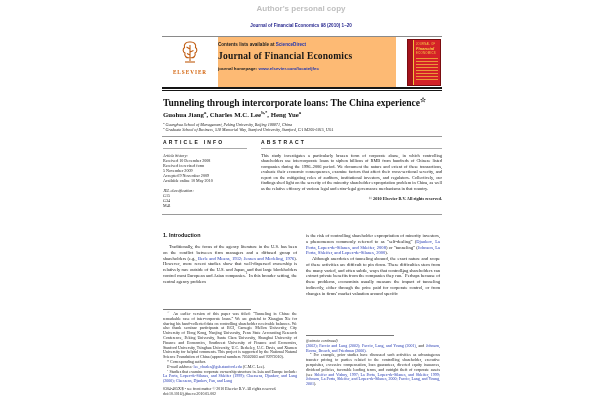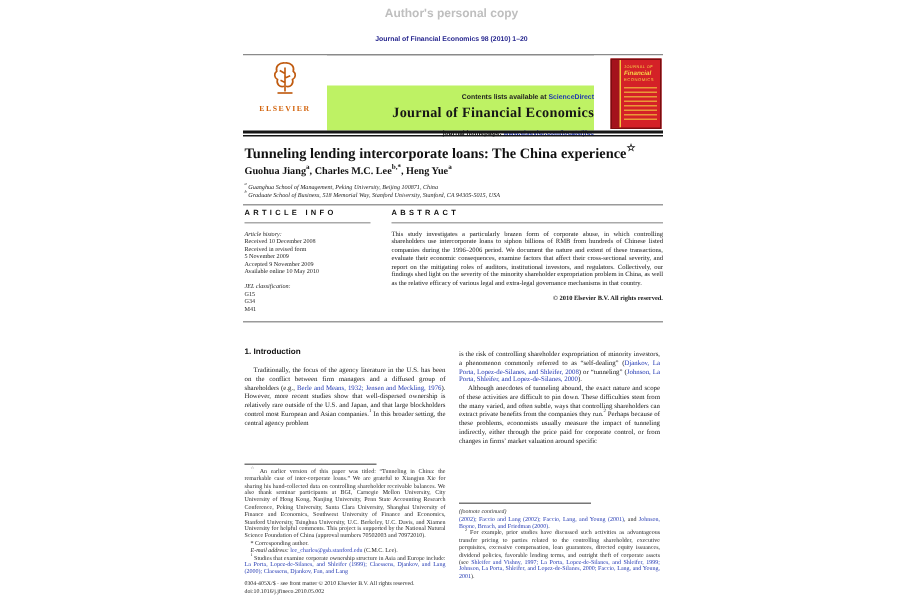--- a/index.html
+++ b/index.html
@@ -9,21 +9,21 @@
   .watermark{position:absolute;top:4px;left:0;right:0;text-align:center;
              font-family:"Liberation Sans",sans-serif;font-weight:bold;font-size:8px;color:#bfbfbf;}
   .citeline{position:absolute;top:23px;left:0;right:0;text-align:center;
             font-family:"Liberation Sans",sans-serif;font-size:4.6px;color:#27278f;font-weight:bold;}
   
   .headerbox{position:absolute;top:36px;left:5px;right:3px;border-top:1px solid #8a8a8a;
              display:flex;height:51px;}
   .logo-cell{width:56px;background:#fff;padding-top:3px;text-align:center;}
   .logo-cell .els-word{font-family:"Liberation Serif",serif;font-size:5.2px;letter-spacing:1px;
              color:#d2620a;font-weight:bold;margin-top:1px;}
-  .mid-cell{flex:1;background:#bef264;text-align:right;padding-top:5px;margin-top:20px;}
+  .mid-cell{flex:1;background:#fdba74;text-align:left;padding-top:5px;}
   .sd-line{font-family:"Liberation Sans",sans-serif;font-size:4.6px;color:#222;font-weight:bold;}
   .masthead{font-family:"Liberation Serif",serif;font-weight:bold;font-size:9.5px;color:#161616;
             margin-top:4px;letter-spacing:0.2px;}
   .homepage{font-family:"Liberation Sans",sans-serif;font-size:4.4px;color:#222;margin-top:5px;font-weight:bold;}
   .cover-cell{width:46px;background:#fff;position:relative;}
   .cover{position:absolute;right:1px;top:2px;width:34px;height:47px;background:#d42127;
          border:0.5px solid #7a0d10;overflow:hidden;}
   .cover-strip{position:absolute;left:0;top:0;bottom:0;width:6px;background:#a4121c;border-right:0.5px solid #f3c43e;}
   .cover-text{position:absolute;left:8px;top:3px;color:#f8d348;font-family:"Liberation Sans",sans-serif;}
   .cover-text .ct1{font-size:2.6px;letter-spacing:0.3px;}
@@ -114,21 +114,21 @@
             <div></div>
             <div></div>
             <div></div>
         </div>
       </div>
     </div>
   </div>
   <div class="rule-thick"></div>
   <div class="rule-thin2"></div>
 
-  <div class="title"><span>Tunneling lending intercorporate loans: The China experience</span><sup style="font-size: 70%;">☆</sup></div>
+  <div class="title"><span>Tunneling through intercorporate loans: The China experience</span><sup style="font-size: 70%;">☆</sup></div>
   <div class="authors"><span>Guohua Jiang</span><sup style="font-size: 70%;">a</sup><span>, Charles M.C. Lee</span><sup style="font-size: 70%;">b,*</sup><span>, Heng Yue</span><sup style="font-size: 70%;">a</sup></div>
   <div class="affils">
     <div><sup style="font-size: 70%;">a</sup><span> Guanghua School of Management, Peking University, Beijing 100871, China</span></div>
     <div><sup style="font-size: 70%;">b</sup><span> Graduate School of Business, 518 Memorial Way, Stanford University, Stanford, CA 94305-5015, USA</span></div>
   </div>
 
   <div class="hrule" style="top:136px;"></div>
 
   <div class="infoblock">
     <div class="info-col">

